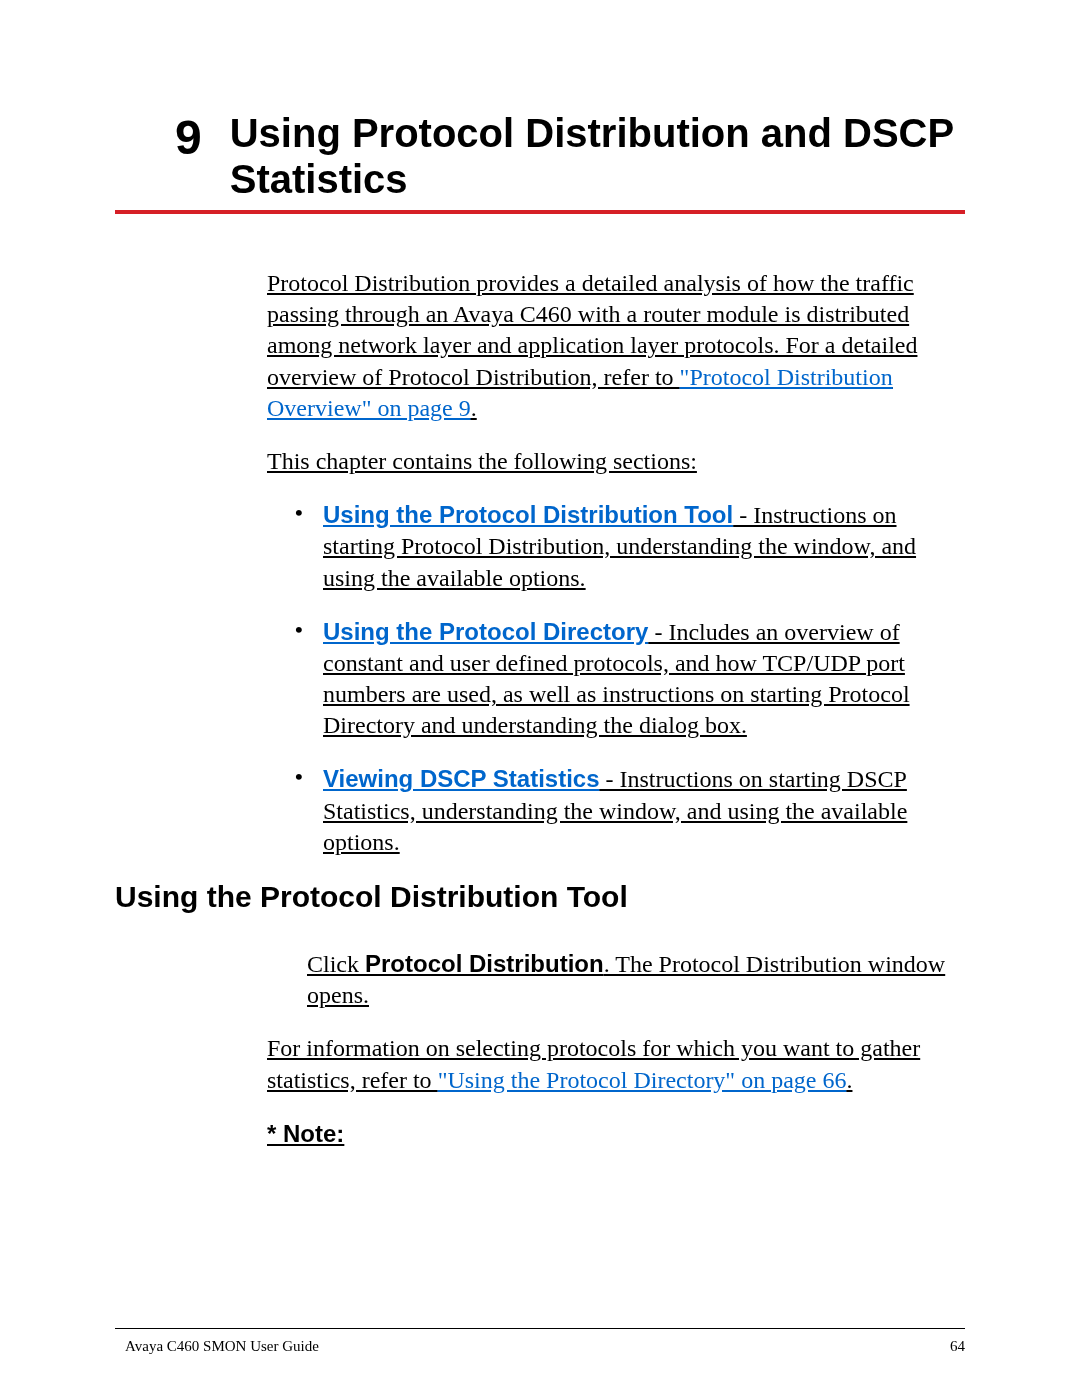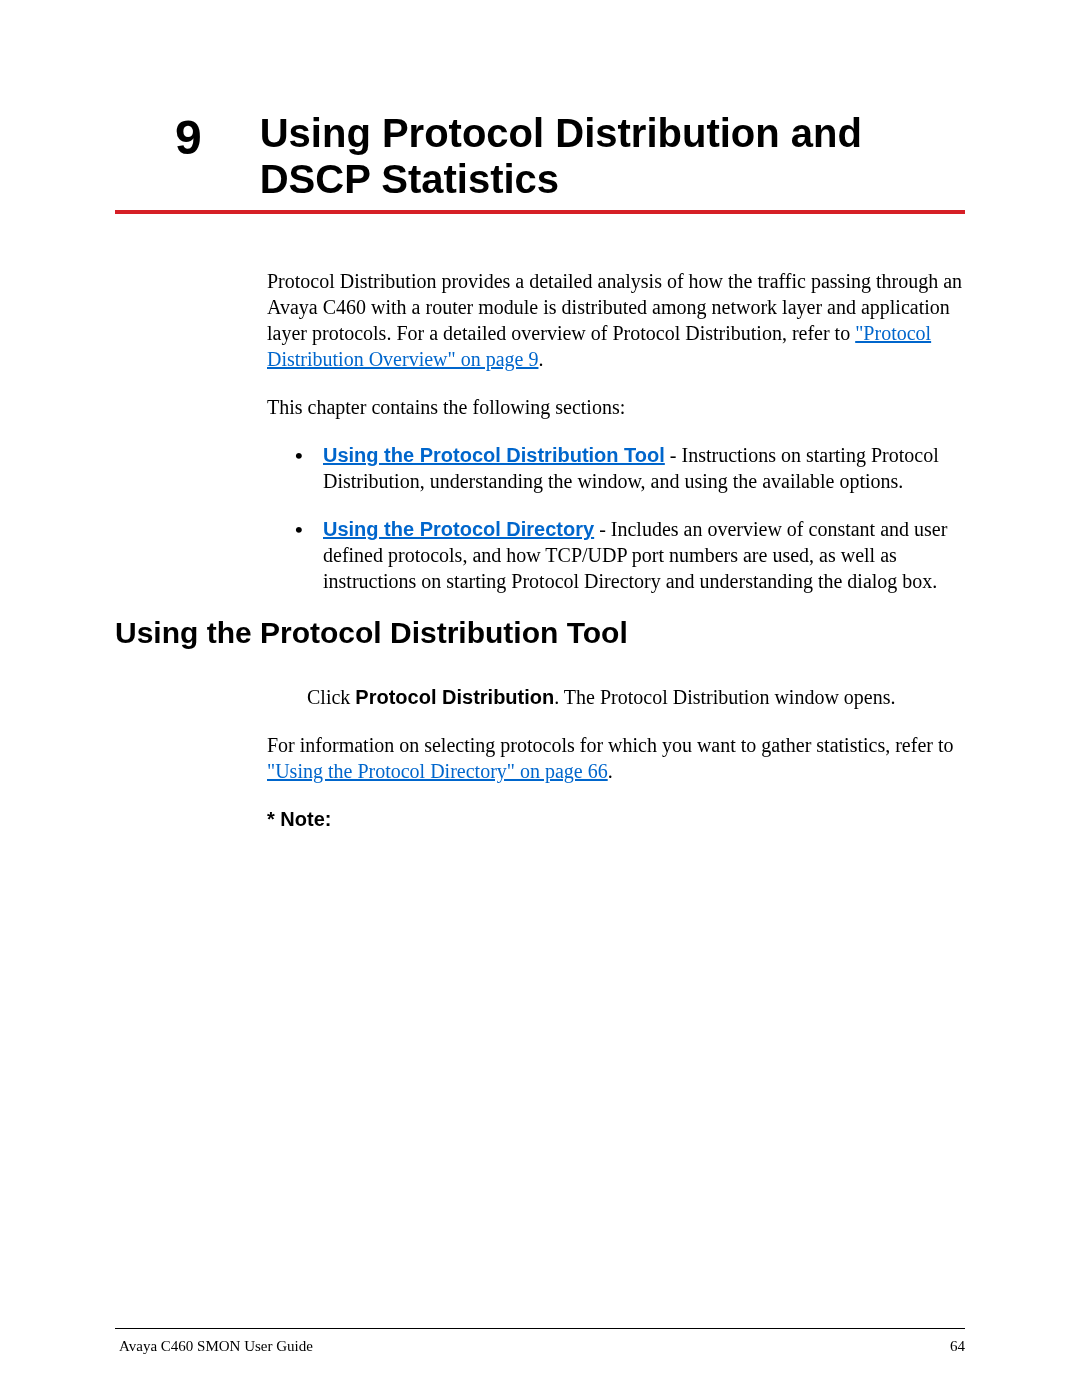--- a/index.html
+++ b/index.html
@@ -28,32 +28,32 @@
       font-weight: 700;
       font-size: 48px;
       line-height: 1;
       margin-top: 4px;
     }
     .chapter-title {
       font-family: Arial, Helvetica, sans-serif;
       font-weight: 700;
       font-size: 40px;
       line-height: 1.15;
-      margin-left: 30px;
     }
     .red-rule {
       height: 4px;
       background: #d61f26;
       margin: 0 0 54px 0;
     }
     .body-block {
       margin-left: 152px;
       margin-right: 0;
-      font-size: 20px;
+      font-size: 24px;
       line-height: 1.3;
+      text-decoration: underline;
     }
     .para {
       margin-bottom: 22px;
     }
     .link {
       color: #0066cc;
       text-decoration: underline;
       cursor: pointer;
     }
     .bullets {
@@ -113,21 +113,21 @@
     }
     .footer-rule {
       border-top: 1px solid #000;
       position: absolute;
       left: 115px;
       right: 115px;
       bottom: 68px;
     }
     .footer {
       position: absolute;
-      left: 119px;
+      left: 125px;
       right: 115px;
       bottom: 42px;
       font-size: 15px;
       display: flex;
       justify-content: space-between;
       font-family: Georgia, serif;
     }
   </style>
 </head>
 <body>
@@ -148,20 +148,23 @@
 
     <p class="para">This chapter contains the following sections:</p>
 
     <ul class="bullets">
       <li>
         <a class="boldlink">Using the Protocol Distribution Tool</a><span> - Instructions on starting Protocol Distribution, understanding the window, and using the available options.</span>
       </li>
       <li>
         <a class="boldlink">Using the Protocol Directory</a><span> - Includes an overview of constant and user defined protocols, and how TCP/UDP port numbers are used, as well as instructions on starting Protocol Directory and understanding the dialog box.</span>
       </li>
+      <li>
+        <a class="boldlink">Viewing DSCP Statistics</a><span> - Instructions on starting DSCP Statistics, understanding the window, and using the available options.</span>
+      </li>
     </ul>
 
   </div>
 
   <h2 class="section-heading">Using the Protocol Distribution Tool</h2>
 
   <div class="body-block">
 
 
     <p class="para step-block">

